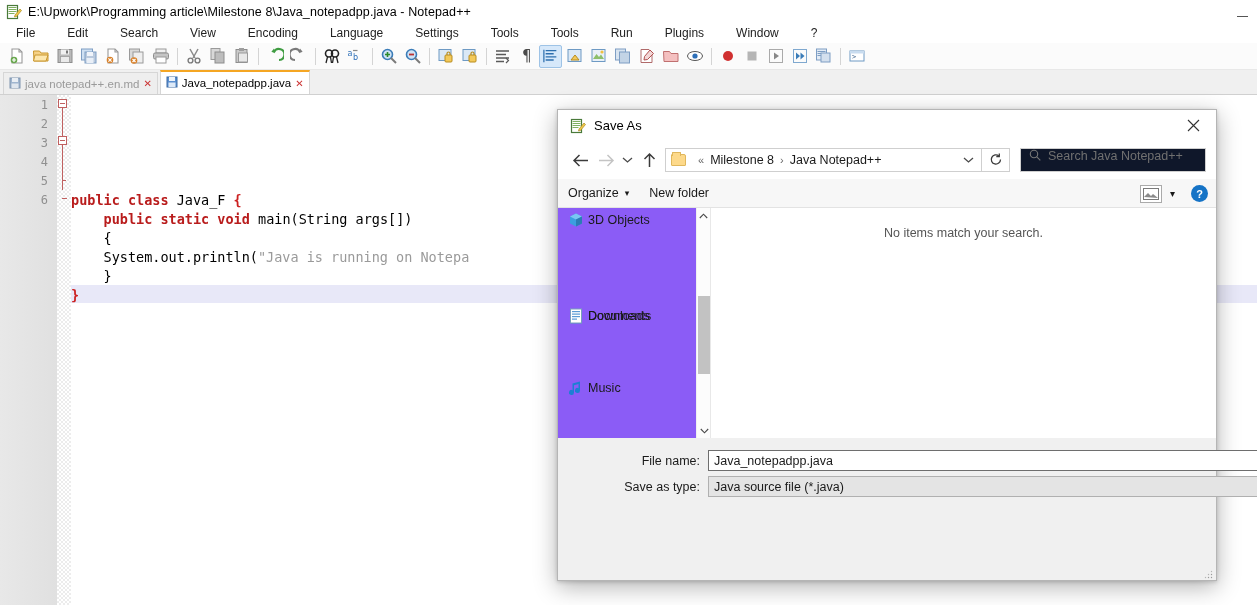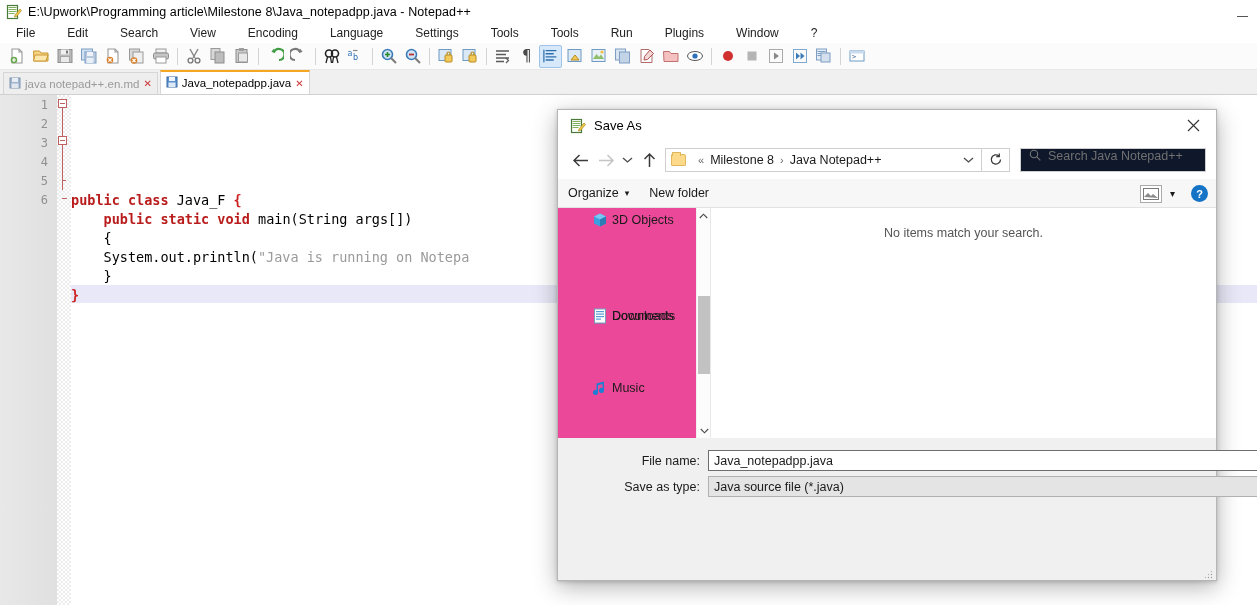--- a/index.html
+++ b/index.html
@@ -207,22 +207,22 @@
   #view-icon { width:22px; height:18px; border:1px solid #aaa; background:#fff; display:flex; align-items:center; justify-content:center; }
   #help-icon { width:17px; height:17px; border-radius:50%; background:#1573c6; color:#fff;
               font-size:11px; font-weight:bold; display:flex; align-items:center; justify-content:center; margin-left:14px;}
 
   
   #dlg-body {
     position:absolute; left:0; top:98px; width:658px; height:230px;
     background:#ffffff; display:flex;
   }
   #sidebar {
-    width:152px; height:230px; background:#ec4899;
-    position:relative; overflow:hidden;padding-left:24px;
+    width:152px; height:230px; background:#8b5cf6;
+    position:relative; overflow:hidden;
   }
   .side-item {
     height:24px; display:flex; align-items:center; padding-left:30px;
     font-size:12.5px; color:#1a1a1a; white-space:nowrap; position:relative;
   }
   .side-icon {
     position:absolute; left:10px; top:4px; width:16px; height:16px;
   }
   #side-scroll {
     position:absolute; right:0; top:0; width:14px; height:230px; background:#fcfcfc;

